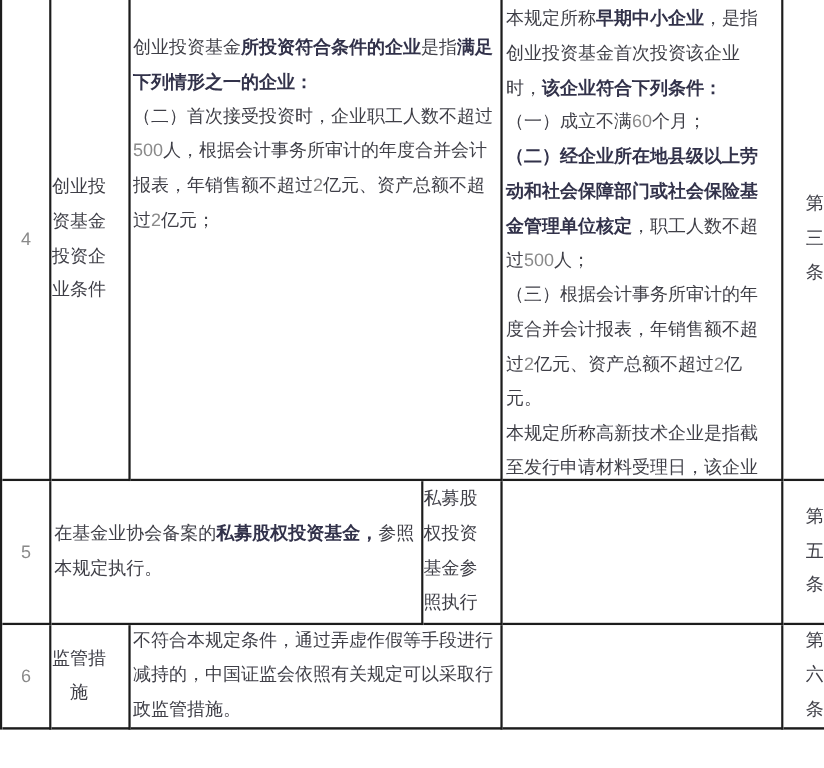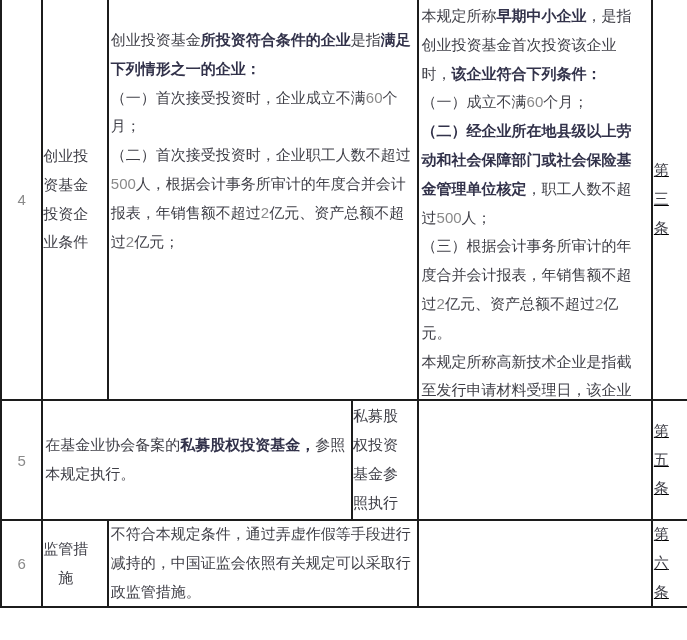--- a/index.html
+++ b/index.html
@@ -30,21 +30,21 @@
     font-size:15px; line-height:28.8px; color:var(--text);
   }
   .c-main{width:331px; padding:0 1px 0 2px;}
   .c-sub{width:250px; padding:0 12px 0 3px;}
   .row-4 .c-main{padding-top:26px;}
   .row-4 .c-sub{padding-top:2px;}
   .row-5 .c-main,.row-6 .c-main,.row-5 .c-sub,.row-6 .c-sub{
     display:flex; flex-direction:column; justify-content:center;
   }
   .c-article{width:36px; border-right:none;
-    display:flex; align-items:center; justify-content:flex-start;text-decoration:underline;}
+    display:flex; align-items:center; justify-content:flex-end;}
   .article-text{
     width:16px; text-align:center; word-break:break-all;
     font-size:15px; line-height:28.8px; color:var(--text);
   }
   .para{
     margin:0; font-size:15px; line-height:28.8px; color:var(--text);
     word-break:break-all;
   }
   .para b{font-weight:bold; color:var(--bold);}
   .num{color:var(--num);}
@@ -57,21 +57,20 @@
 
     <div class="row row-4">
       <div class="cell c-num">
         <span>4</span>
       </div>
       <div class="cell c-label">
         <span class="label-text">创业投资基金投资企业条件</span>
       </div>
       <div class="cell c-main">
           <p class="para"><span>创业投资基金</span><b>所投资符合条件的企业</b><span>是指</span><b>满足下列情形之一的企业：</b></p>
-          <p class="para"><span>（一）首次接受投资时，企业成立不满<span class="num">60</span>个月；</span></p>
           <p class="para"><span>（二）首次接受投资时，企业职工人数不超过<span class="num">500</span>人，根据会计事务所审计的年度合并会计报表，年销售额不超过<span class="num">2</span>亿元、资产总额不超过<span class="num">2</span>亿元；</span></p>
         </div>
       <div class="cell c-sub">
           <p class="para"><span>本规定所称</span><b>早期中小企业</b><span>，是指创业投资基金首次投资该企业时，</span><b>该企业符合下列条件：</b></p>
           <p class="para"><span>（一）成立不满<span class="num">60</span>个月；</span></p>
           <p class="para"><b>（二）经企业所在地县级以上劳动和社会保障部门或社会保险基金管理单位核定</b><span>，职工人数不超过<span class="num">500</span>人；</span></p>
           <p class="para"><span>（三）根据会计事务所审计的年度合并会计报表，年销售额不超过<span class="num">2</span>亿元、资产总额不超过<span class="num">2</span>亿元。</span></p>
           <p class="para"><span>本规定所称高新技术企业是指截至发行申请材料受理日，该企业依据《高新技术企业认定管理办法》（国科发火<span class="num">[2016]32</span>号）已取得高新技术企业证书。</span></p>
         </div>
       <div class="cell c-article">

